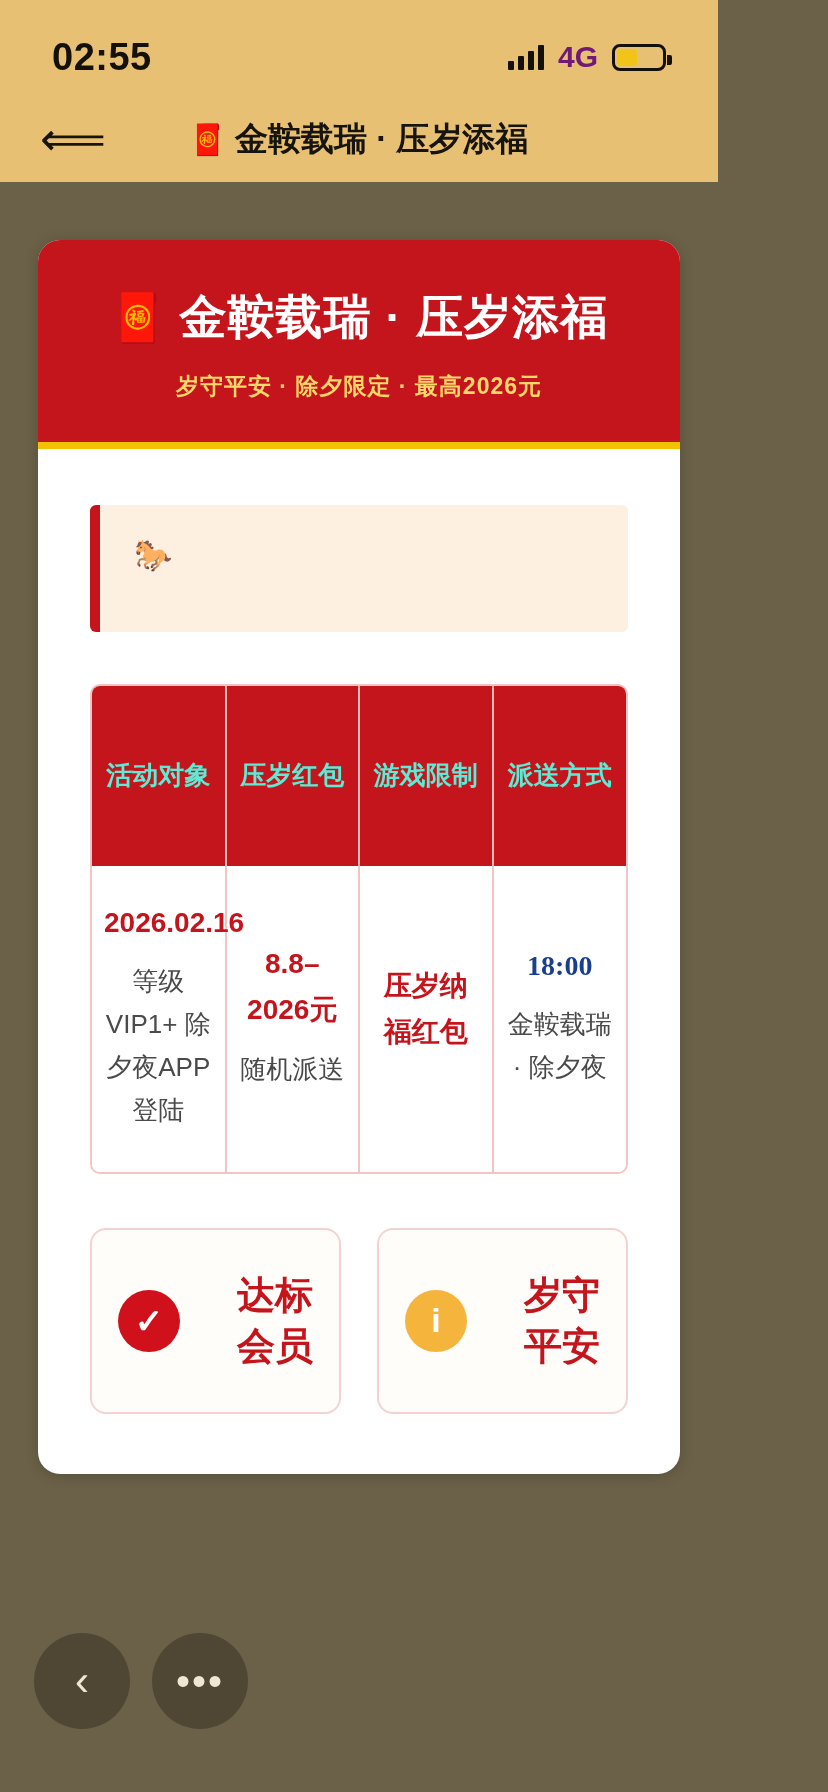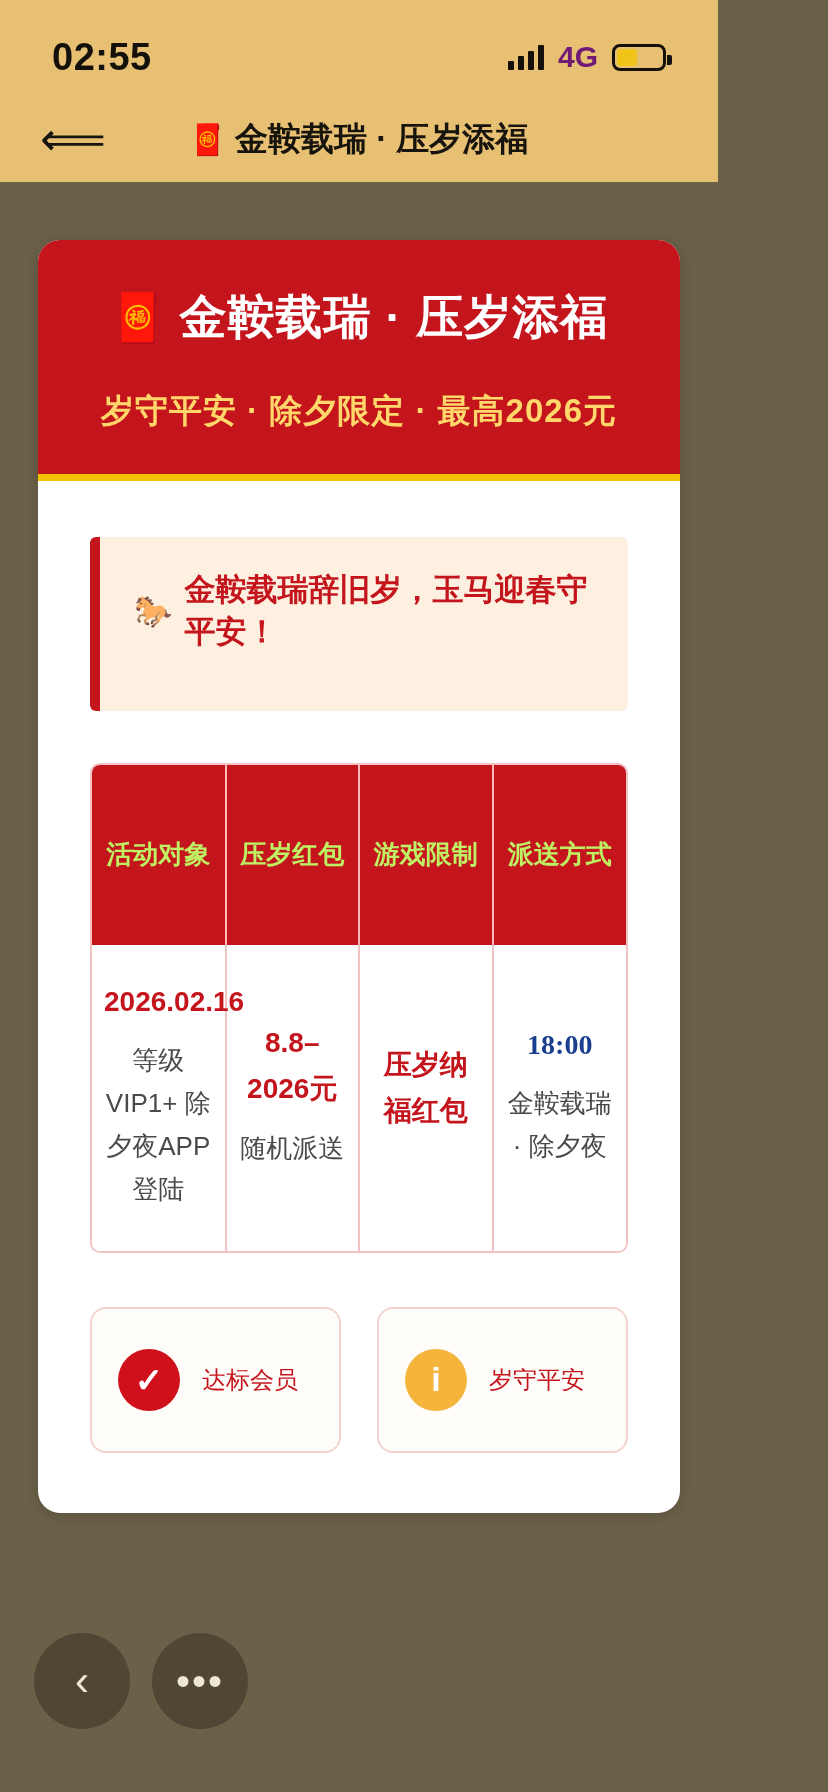--- a/index.html
+++ b/index.html
@@ -142,22 +142,22 @@
     font-size: 47px;
     font-weight: 700;
     color: #ffffff;
     display: flex;
     align-items: center;
     justify-content: center;
     gap: 10px;
     letter-spacing: 1px;
   }
   .hero-sub {
-    margin-top: 40px;
-    font-size: 33px;
+    margin-top: 22px;
+    font-size: 23px;
     font-weight: 700;
     color: #ffd76a;
     letter-spacing: 1px;
   }
 
   .body-pad { padding: 56px 52px 0 52px; }
 
   .notice {
     background: #fdf0e0;
     border-left: 10px solid #c4151c;
@@ -183,21 +183,21 @@
   
   .tbl-wrap {
     margin-top: 52px;
     border: 2px solid #f2c4c4;
     border-radius: 10px;
     overflow: hidden;
   }
   table.info { width: 100%; border-collapse: collapse; table-layout: fixed; }
   table.info th {
     background: #c4151c;
-    color: #bef264;
+    color: #5eead4;
     font-size: 26px;
     font-weight: 700;
     padding: 34px 10px;
     height: 180px;
     vertical-align: middle;
     border-right: 2px solid #ffb9b9;
     line-height: 1.45;
   }
   table.info th:last-child { border-right: none; }
   table.info td {
@@ -243,22 +243,22 @@
   .opt-badge {
     width: 62px; height: 62px;
     border-radius: 50%;
     display: flex; align-items: center; justify-content: center;
     color: #fff; font-size: 34px; font-weight: 700;
     flex: 0 0 auto;
   }
   .opt-badge.red { background: #d0111b; }
   .opt-badge.amber { background: #f5b43c; }
   .opt-label {
-    font-size: 24px;
-    font-weight: 400;
+    font-size: 38px;
+    font-weight: 700;
     color: #c4151c;
     text-align: right;
   }
 
   
   .bottombar {
     flex: 0 0 auto;
     height: 188px;
     background: #6b6148;
     display: flex;
@@ -339,21 +339,20 @@
           <span>金鞍载瑞 · 压岁添福</span>
         </div>
         <div class="hero-sub">岁守平安 · 除夕限定 · 最高2026元</div>
       </div>
 
       <div class="body-pad">
 
         <div class="notice">
           <div class="notice-head">
             <span>🐎</span>
-            <span>金鞍载瑞辞旧岁，玉马迎春守平安！</span>
           </div>
         </div>
 
         <div class="tbl-wrap">
           <table class="info">
             <thead>
               <tr>
                 <th>活动对象</th>
                 <th>压岁红包</th>
                 <th>游戏限制</th>

